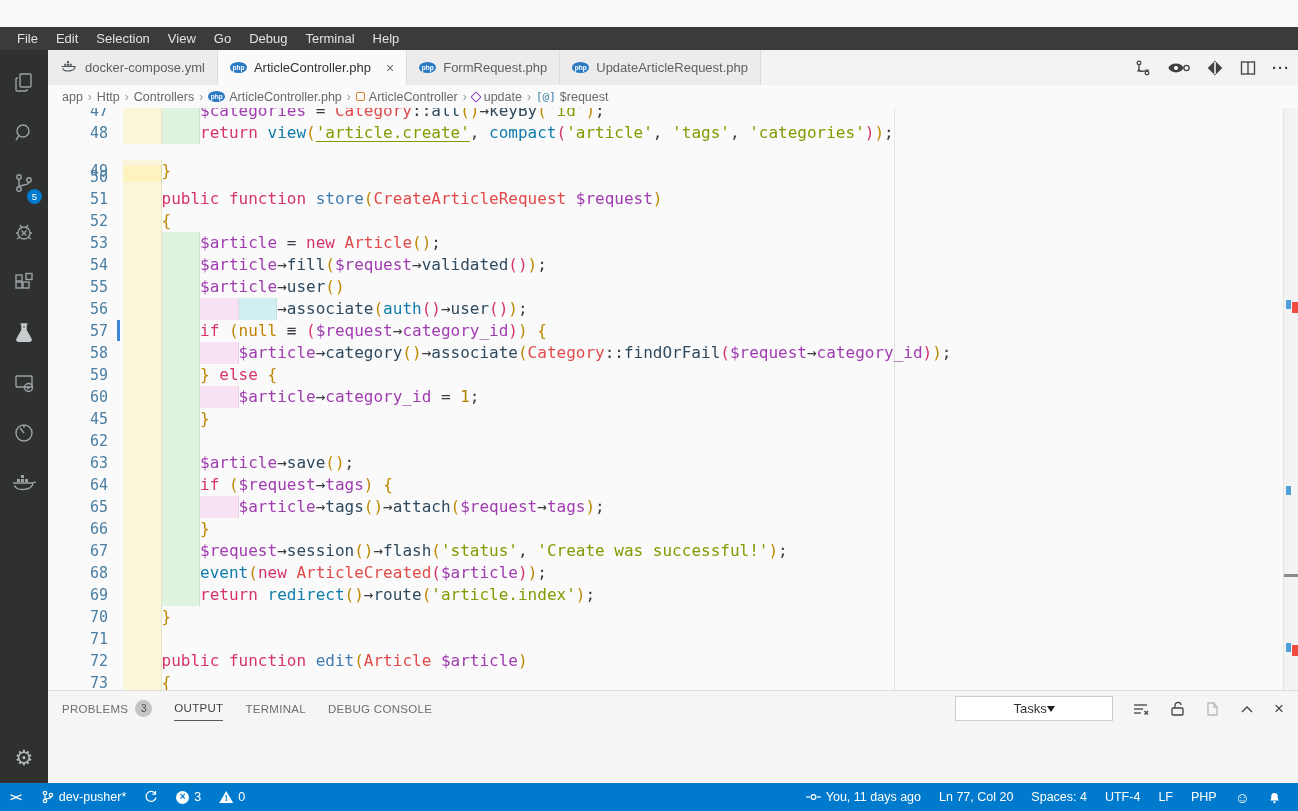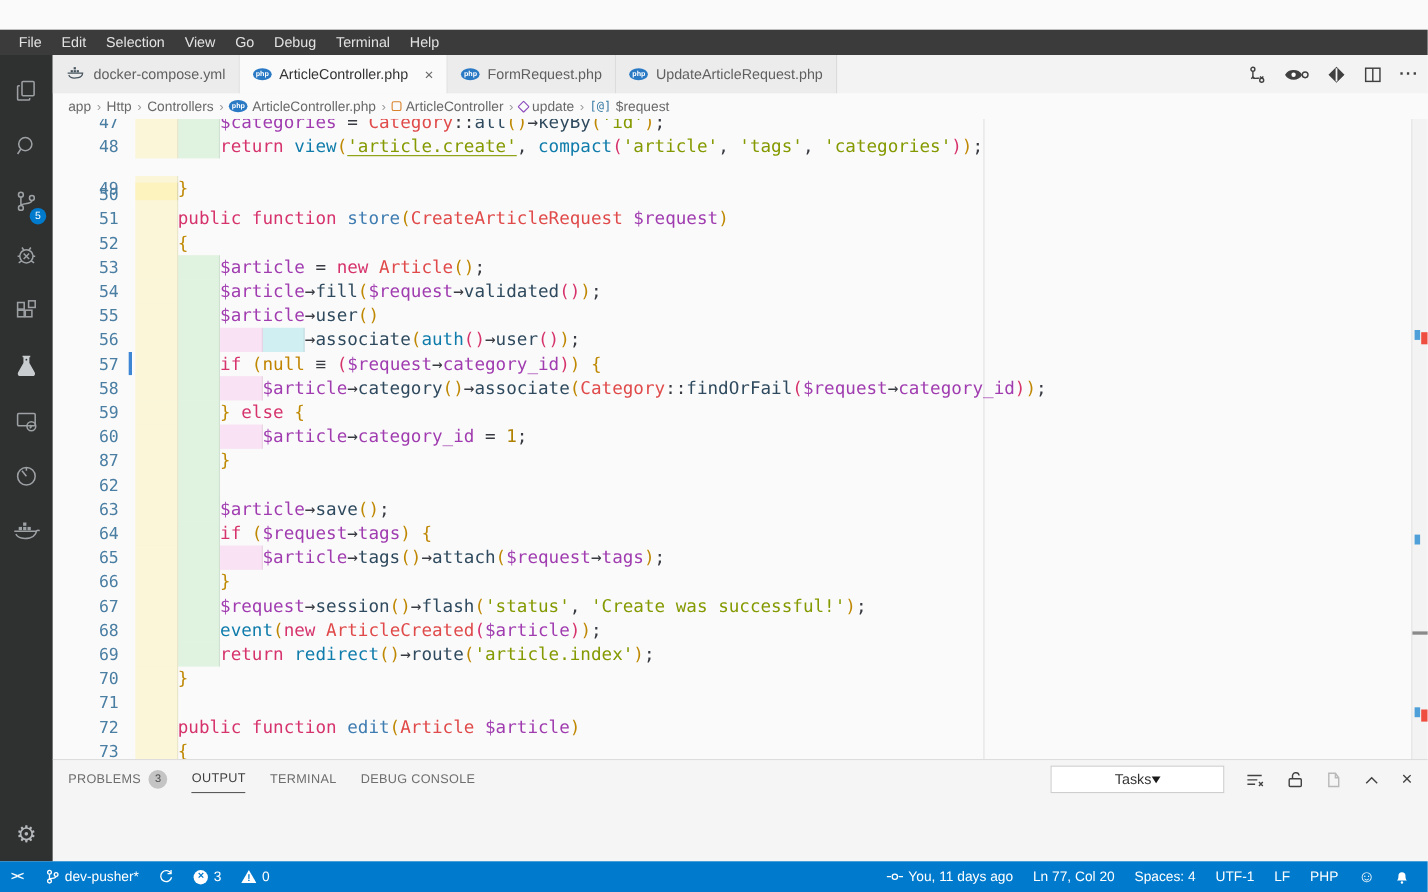--- a/index.html
+++ b/index.html
@@ -282,21 +282,21 @@
       <div class="code-line" style="top: 80px;"><div class="gutter">51</div><div class="strips"><div class="strip y" style="left: calc(0ch);"></div></div><div class="line-content"><span>    </span><span class="tok-kw">public</span><span> </span><span class="tok-kw">function</span><span> </span><span class="tok-fn">store</span><span class="tok-b1">(</span><span class="tok-cls">CreateArticleRequest</span><span> </span><span class="tok-var">$request</span><span class="tok-b1">)</span></div></div>
       <div class="code-line" style="top: 102px;"><div class="gutter">52</div><div class="strips"><div class="strip y" style="left: calc(0ch);"></div></div><div class="line-content"><span>    </span><span class="tok-b1">{</span></div></div>
       <div class="code-line" style="top: 124px;"><div class="gutter">53</div><div class="strips"><div class="strip y" style="left: calc(0ch);"></div><div class="strip g" style="left: calc(4ch);"></div></div><div class="line-content"><span>        </span><span class="tok-var">$article</span><span class="tok-op"> = </span><span class="tok-kw">new</span><span> </span><span class="tok-cls">Article</span><span class="tok-b1">()</span><span class="tok-op">;</span></div></div>
       <div class="code-line" style="top: 146px;"><div class="gutter">54</div><div class="strips"><div class="strip y" style="left: calc(0ch);"></div><div class="strip g" style="left: calc(4ch);"></div></div><div class="line-content"><span>        </span><span class="tok-var">$article</span><span class="tok-op">→</span><span class="tok-meth">fill</span><span class="tok-b1">(</span><span class="tok-var">$request</span><span class="tok-op">→</span><span class="tok-meth">validated</span><span class="tok-b2">()</span><span class="tok-b1">)</span><span class="tok-op">;</span></div></div>
       <div class="code-line" style="top: 168px;"><div class="gutter">55</div><div class="strips"><div class="strip y" style="left: calc(0ch);"></div><div class="strip g" style="left: calc(4ch);"></div></div><div class="line-content"><span>        </span><span class="tok-var">$article</span><span class="tok-op">→</span><span class="tok-meth">user</span><span class="tok-b1">()</span></div></div>
       <div class="code-line" style="top: 190px;"><div class="gutter">56</div><div class="strips"><div class="strip y" style="left: calc(0ch);"></div><div class="strip g" style="left: calc(4ch);"></div><div class="strip p" style="left: calc(8ch);"></div><div class="strip c" style="left: calc(12ch);"></div></div><div class="line-content"><span>                </span><span class="tok-op">→</span><span class="tok-meth">associate</span><span class="tok-b1">(</span><span class="tok-hlp">auth</span><span class="tok-b2">()</span><span class="tok-op">→</span><span class="tok-meth">user</span><span class="tok-b2">()</span><span class="tok-b1">)</span><span class="tok-op">;</span></div></div>
       <div class="code-line" style="top: 212px;"><div class="gutter">57</div><div class="strips"><div class="strip y" style="left: calc(0ch);"></div><div class="strip g" style="left: calc(4ch);"></div></div><div class="line-content"><span>        </span><span class="tok-kw">if</span><span> </span><span class="tok-b1">(</span><span class="tok-cst">null</span><span class="tok-op"> ≡ </span><span class="tok-b2">(</span><span class="tok-var">$request</span><span class="tok-op">→</span><span class="tok-var">category_id</span><span class="tok-b2">)</span><span class="tok-b1">)</span><span> </span><span class="tok-b1">{</span></div><div class="cursor-caret"></div></div>
       <div class="code-line" style="top: 234px;"><div class="gutter">58</div><div class="strips"><div class="strip y" style="left: calc(0ch);"></div><div class="strip g" style="left: calc(4ch);"></div><div class="strip p" style="left: calc(8ch);"></div></div><div class="line-content"><span>            </span><span class="tok-var">$article</span><span class="tok-op">→</span><span class="tok-meth">category</span><span class="tok-b1">()</span><span class="tok-op">→</span><span class="tok-meth">associate</span><span class="tok-b1">(</span><span class="tok-cls">Category</span><span class="tok-op">::</span><span class="tok-meth">findOrFail</span><span class="tok-b2">(</span><span class="tok-var">$request</span><span class="tok-op">→</span><span class="tok-var">category_id</span><span class="tok-b2">)</span><span class="tok-b1">)</span><span class="tok-op">;</span></div></div>
       <div class="code-line" style="top: 256px;"><div class="gutter">59</div><div class="strips"><div class="strip y" style="left: calc(0ch);"></div><div class="strip g" style="left: calc(4ch);"></div></div><div class="line-content"><span>        </span><span class="tok-b1">}</span><span> </span><span class="tok-kw">else</span><span> </span><span class="tok-b1">{</span></div></div>
       <div class="code-line" style="top: 278px;"><div class="gutter">60</div><div class="strips"><div class="strip y" style="left: calc(0ch);"></div><div class="strip g" style="left: calc(4ch);"></div><div class="strip p" style="left: calc(8ch);"></div></div><div class="line-content"><span>            </span><span class="tok-var">$article</span><span class="tok-op">→</span><span class="tok-var">category_id</span><span class="tok-op"> = </span><span class="tok-num">1</span><span class="tok-op">;</span></div></div>
-      <div class="code-line" style="top: 300px;"><div class="gutter">87</div><div class="strips"><div class="strip y" style="left: calc(0ch);"></div><div class="strip g" style="left: calc(4ch);"></div></div><div class="line-content"><span>        </span><span class="tok-b1">}</span></div></div>
+      <div class="code-line" style="top: 300px;"><div class="gutter">45</div><div class="strips"><div class="strip y" style="left: calc(0ch);"></div><div class="strip g" style="left: calc(4ch);"></div></div><div class="line-content"><span>        </span><span class="tok-b1">}</span></div></div>
       <div class="code-line" style="top: 322px;"><div class="gutter">62</div><div class="strips"><div class="strip y" style="left: calc(0ch);"></div><div class="strip g" style="left: calc(4ch);"></div></div><div class="line-content"></div></div>
       <div class="code-line" style="top: 344px;"><div class="gutter">63</div><div class="strips"><div class="strip y" style="left: calc(0ch);"></div><div class="strip g" style="left: calc(4ch);"></div></div><div class="line-content"><span>        </span><span class="tok-var">$article</span><span class="tok-op">→</span><span class="tok-meth">save</span><span class="tok-b1">()</span><span class="tok-op">;</span></div></div>
       <div class="code-line" style="top: 366px;"><div class="gutter">64</div><div class="strips"><div class="strip y" style="left: calc(0ch);"></div><div class="strip g" style="left: calc(4ch);"></div></div><div class="line-content"><span>        </span><span class="tok-kw">if</span><span> </span><span class="tok-b1">(</span><span class="tok-var">$request</span><span class="tok-op">→</span><span class="tok-var">tags</span><span class="tok-b1">)</span><span> </span><span class="tok-b1">{</span></div></div>
       <div class="code-line" style="top: 388px;"><div class="gutter">65</div><div class="strips"><div class="strip y" style="left: calc(0ch);"></div><div class="strip g" style="left: calc(4ch);"></div><div class="strip p" style="left: calc(8ch);"></div></div><div class="line-content"><span>            </span><span class="tok-var">$article</span><span class="tok-op">→</span><span class="tok-meth">tags</span><span class="tok-b1">()</span><span class="tok-op">→</span><span class="tok-meth">attach</span><span class="tok-b1">(</span><span class="tok-var">$request</span><span class="tok-op">→</span><span class="tok-var">tags</span><span class="tok-b1">)</span><span class="tok-op">;</span></div></div>
       <div class="code-line" style="top: 410px;"><div class="gutter">66</div><div class="strips"><div class="strip y" style="left: calc(0ch);"></div><div class="strip g" style="left: calc(4ch);"></div></div><div class="line-content"><span>        </span><span class="tok-b1">}</span></div></div>
       <div class="code-line" style="top: 432px;"><div class="gutter">67</div><div class="strips"><div class="strip y" style="left: calc(0ch);"></div><div class="strip g" style="left: calc(4ch);"></div></div><div class="line-content"><span>        </span><span class="tok-var">$request</span><span class="tok-op">→</span><span class="tok-meth">session</span><span class="tok-b1">()</span><span class="tok-op">→</span><span class="tok-meth">flash</span><span class="tok-b1">(</span><span class="tok-str">'status'</span><span class="tok-op">, </span><span class="tok-str">'Create was successful!'</span><span class="tok-b1">)</span><span class="tok-op">;</span></div></div>
       <div class="code-line" style="top: 454px;"><div class="gutter">68</div><div class="strips"><div class="strip y" style="left: calc(0ch);"></div><div class="strip g" style="left: calc(4ch);"></div></div><div class="line-content"><span>        </span><span class="tok-hlp">event</span><span class="tok-b1">(</span><span class="tok-kw">new</span><span> </span><span class="tok-cls">ArticleCreated</span><span class="tok-b2">(</span><span class="tok-var">$article</span><span class="tok-b2">)</span><span class="tok-b1">)</span><span class="tok-op">;</span></div></div>
       <div class="code-line" style="top: 476px;"><div class="gutter">69</div><div class="strips"><div class="strip y" style="left: calc(0ch);"></div><div class="strip g" style="left: calc(4ch);"></div></div><div class="line-content"><span>        </span><span class="tok-kw">return</span><span> </span><span class="tok-hlp">redirect</span><span class="tok-b1">()</span><span class="tok-op">→</span><span class="tok-meth">route</span><span class="tok-b1">(</span><span class="tok-str">'article.index'</span><span class="tok-b1">)</span><span class="tok-op">;</span></div></div>
       <div class="code-line" style="top: 498px;"><div class="gutter">70</div><div class="strips"><div class="strip y" style="left: calc(0ch);"></div></div><div class="line-content"><span>    </span><span class="tok-b1">}</span></div></div>
       <div class="code-line" style="top: 520px;"><div class="gutter">71</div><div class="strips"><div class="strip y" style="left: calc(0ch);"></div></div><div class="line-content"></div></div>
@@ -395,21 +395,21 @@
           </div>
           <div style="display: inline;">You, 11 days ago</div>
         </div>
         <div class="sb-item">
           <div style="display: inline;">Ln 77, Col 20</div>
         </div>
         <div class="sb-item">
           <div style="display: inline;">Spaces: 4</div>
         </div>
         <div class="sb-item">
-          <div style="display: inline;">UTF-1</div>
+          <div style="display: inline;">UTF-4</div>
         </div>
         <div class="sb-item">
           <div style="display: inline;">LF</div>
         </div>
         <div class="sb-item">
           <div style="display: inline;">PHP</div>
         </div>
         <div class="sb-item">
           <div style="font-size: 15px;">☺</div>
         </div>

